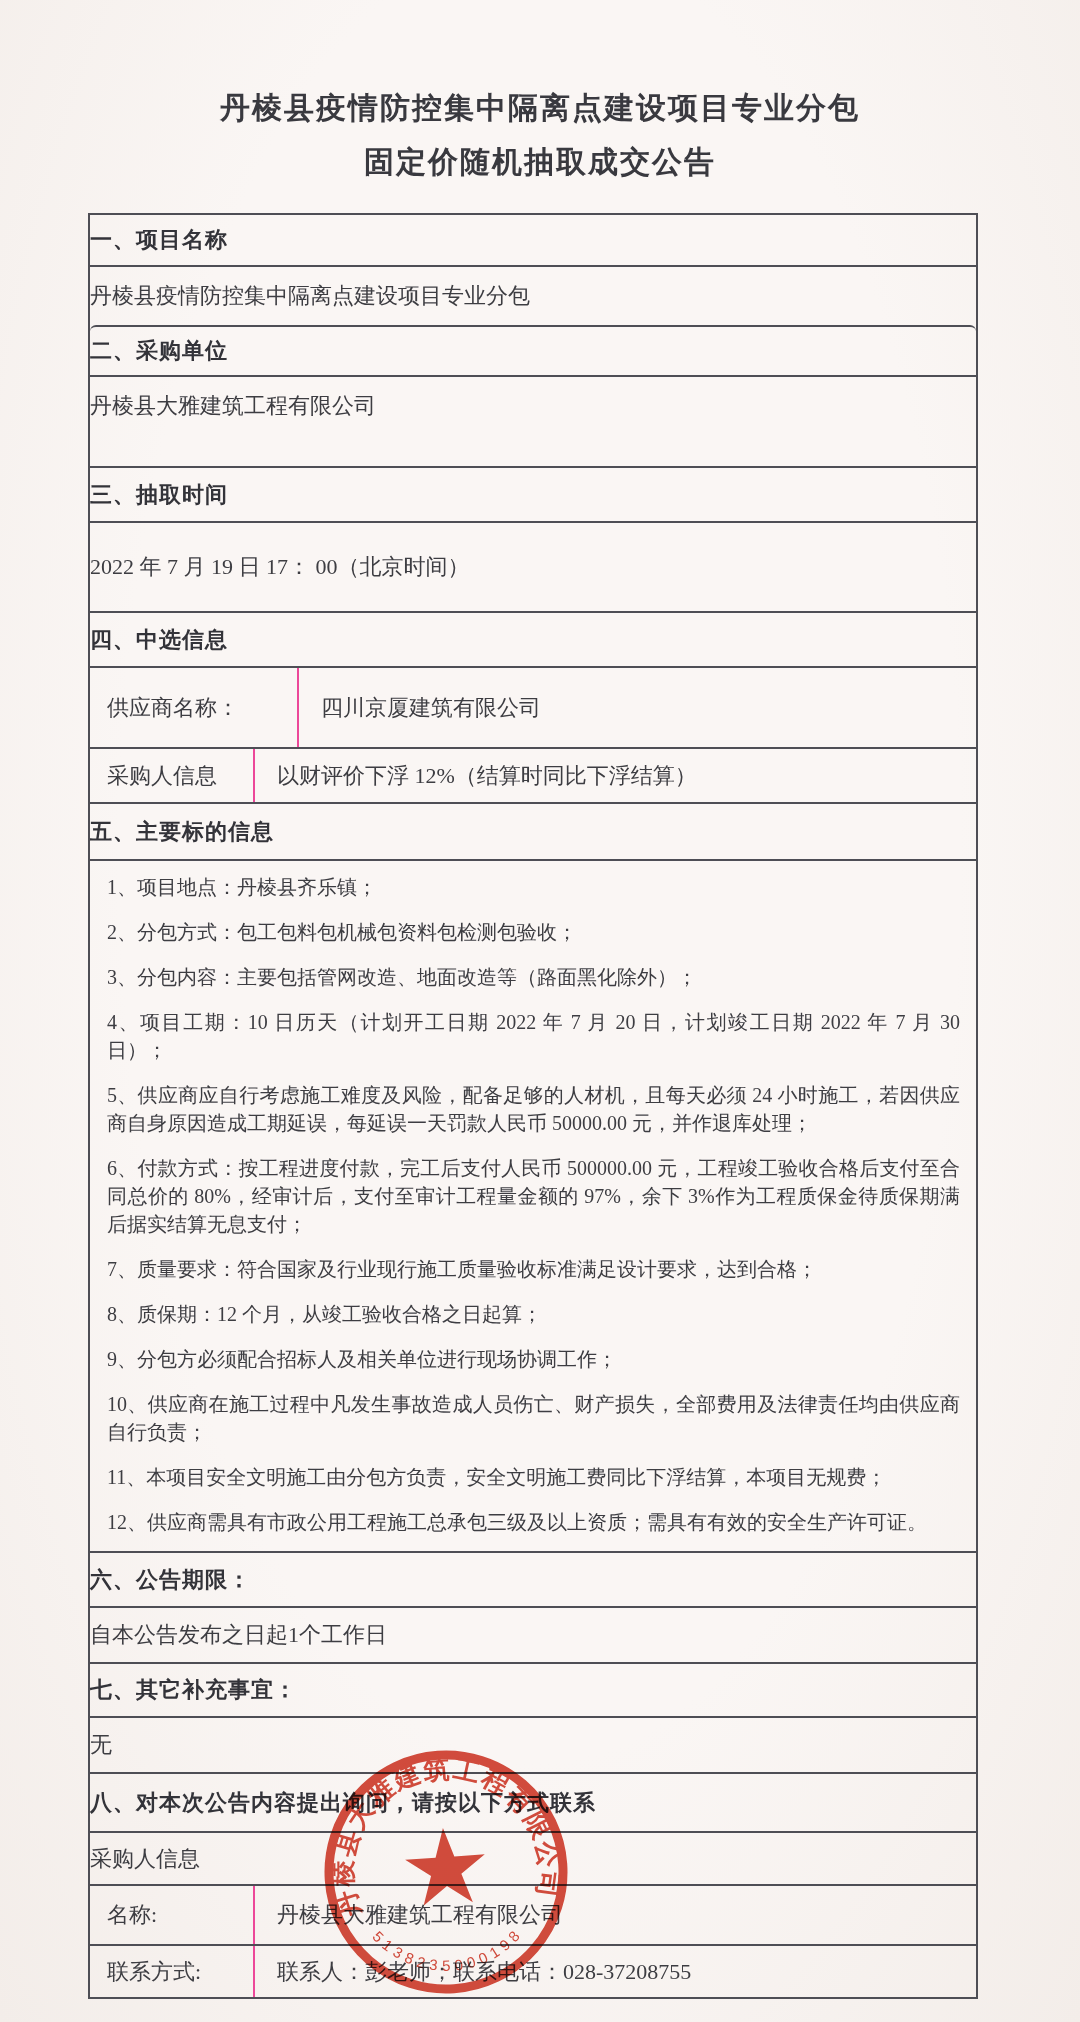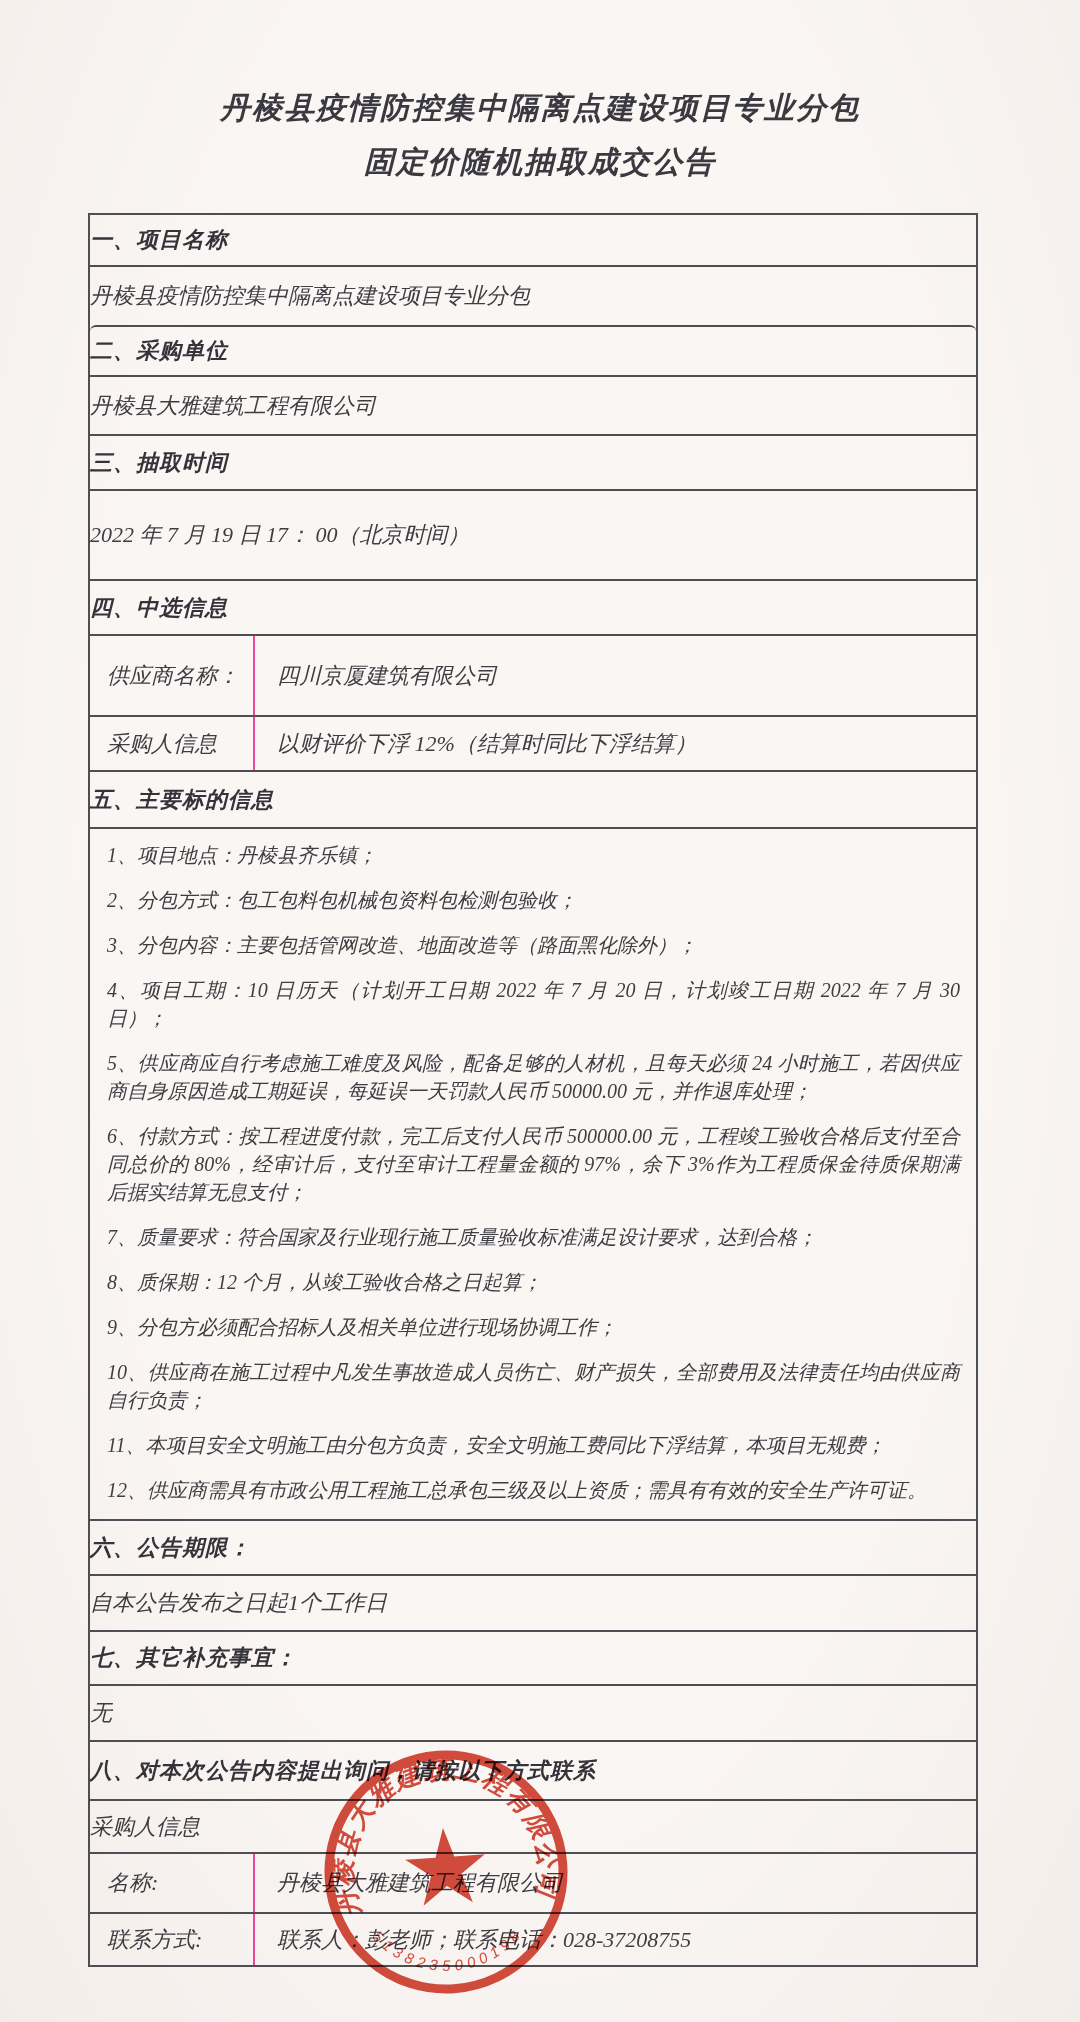--- a/index.html
+++ b/index.html
@@ -2,21 +2,21 @@
 <html><head>
 <meta charset="utf-8">
 <style>
   * { margin: 0; padding: 0; box-sizing: border-box; }
   html, body { width: 1080px; height: 2022px; overflow: hidden; }
   body {
     background: radial-gradient(ellipse at 50% 42%, #faf6f4 55%, #f3ede9 100%);
     font-family: "Liberation Serif", serif;
     color: #3d3d42;
   }
-  .page { position: relative; width: 1080px; height: 1768px; font-style: italic; }
+  .page { position: relative; width: 1080px; height: 1768px; }
 
   .doc-title {
     position: absolute; left: 0; width: 100%;
     text-align: center;
     font-family: "Liberation Sans", sans-serif;
     font-weight: bold; font-size: 30px; letter-spacing: 2px;
     color: #39393f;
   }
   .doc-title.line1 { top: 88px; }
   .doc-title.line2 { top: 142px; }
@@ -45,22 +45,22 @@
     padding-left: 17px;
   }
   .cell-value {
     flex: 1; border-left: 2px solid #ec4899;
     display: flex; align-items: center;
     padding-left: 22px; padding-right: 10px;
   }
   
   .h-r1  { height: 50px; }  .h-r2  { height: 60px; }
   .h-r3  { height: 50px; border-radius: 6px; }  .h-r4  { height: 59px; }
-  .h-r5  { height: 55px; }  .h-r6  { height: 90px; }
-  .h-r7  { height: 55px; }  .h-r8  { height: 81px; }
+  .h-r5  { height: 55px; margin-top: 32px; }  .h-r6  { height: 90px; }
+  .h-r7  { height: 55px; }  .h-r8  { height: 81px; gap: 44px; }
   .h-r9  { height: 55px; }  .h-r10 { height: 57px; }
   .h-r11 { height: 692px; } .h-r12 { height: 55px; }
   .h-r13 { height: 56px; }  .h-r14 { height: 54px; }
   .h-r15 { height: 56px; }  .h-r16 { height: 59px; }
   .h-r17 { height: 53px; }  .h-r18 { height: 60px; }
   .h-r19 { height: 53px; }
 
   .items-row {
     display: block;
     padding: 12px 16px 0 17px;

